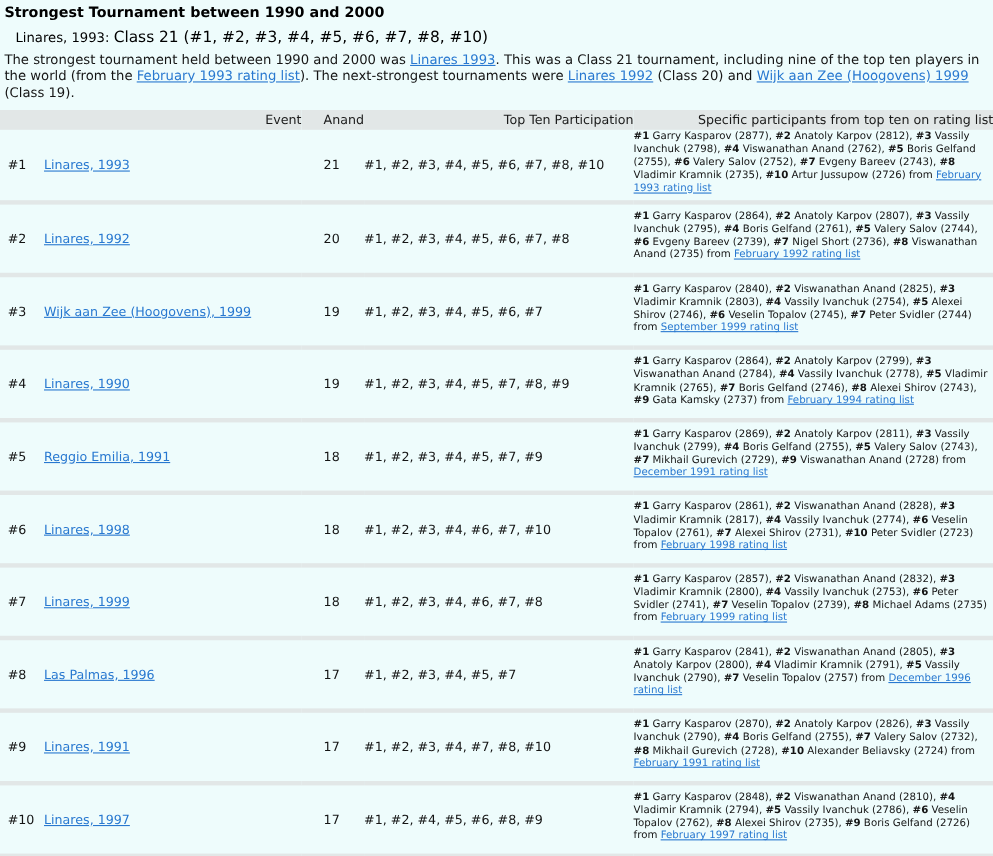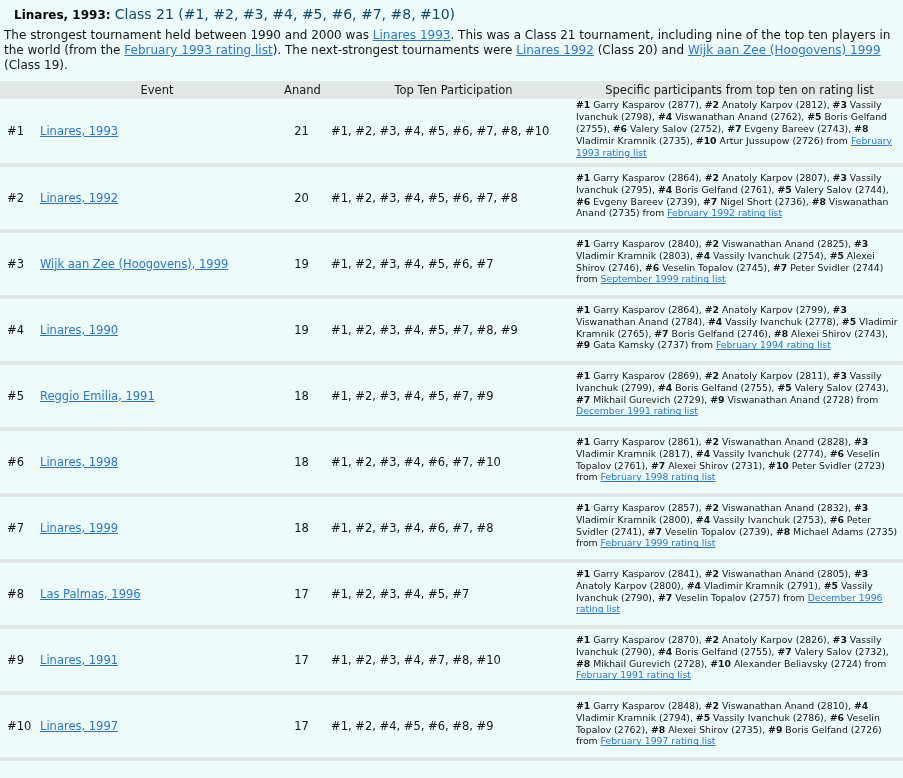--- a/index.html
+++ b/index.html
@@ -11,22 +11,22 @@
   }
   .page { width:903px; overflow:hidden; }
 
   h1.title {
     font-size:13px;
     font-weight:bold;
     margin:4px 0 0 4px;
     color:#000;
   }
   .subtitle { margin:4px 0 5px 14px; white-space:nowrap; }
-  .subtitle .sub-event { font-weight:bold; font-size:12px; color:#000; }
-  .subtitle .sub-class { font-size:14px; color:#0c4a6e; }
+  .subtitle .sub-event { font-weight:normal; font-size:12px; color:#000; }
+  .subtitle .sub-class { font-size:14px; color:#000000; }
 
   p.intro {
     font-size:12px;
     line-height:15px;
     margin:5px 4px 8px 4px;
     color:#141414;
   }
 
   a { color:#2878d0; text-decoration:underline; cursor:pointer; }
 
@@ -37,21 +37,21 @@
   }
   col.c-rank  { width:40px; }
   col.c-event { width:234px; }
   col.c-class { width:57px; }
   col.c-part  { width:245px; }
   col.c-spec  { width:327px; }
 
   thead th {
     background:#e2e7e7;
     font-weight:normal;
-    text-align:center;
+    text-align:right;
     font-size:11.5px;
     color:#1a1a1a;
     padding:2px 0;
     white-space:nowrap;
     overflow:hidden;
   }
   th.rank, td.rank { padding-left:7px; }
 
   tbody tr { border-bottom:4px solid #e2e7e7; }
   tbody td {
@@ -69,20 +69,21 @@
     padding:0 2px 4px 0;
   }
   td.spec b { font-weight:bold; }
   td.spec a { font-size:9.3px; }
 </style>
 </head>
 <body>
 
 <div class="page">
 
+  <h1 class="title">Strongest Tournament between 1990 and 2000</h1>
 
   <div class="subtitle">
     <span class="sub-event">Linares, 1993: </span><span class="sub-class">Class 21 (#1, #2, #3, #4, #5, #6, #7, #8, #10)</span>
   </div>
 
   <p class="intro"><span>The strongest tournament held between 1990 and 2000 was </span><a href="#">Linares 1993</a><span>. This was a Class 21 tournament, including nine of the top ten players in the world (from the </span><a href="#">February 1993 rating list</a><span>). The next-strongest tournaments were </span><a href="#">Linares 1992</a><span> (Class 20) and </span><a href="#">Wijk aan Zee (Hoogovens) 1999</a><span> (Class 19).</span></p>
 
   <table class="tourney">
     <colgroup>
       <col class="c-rank">

